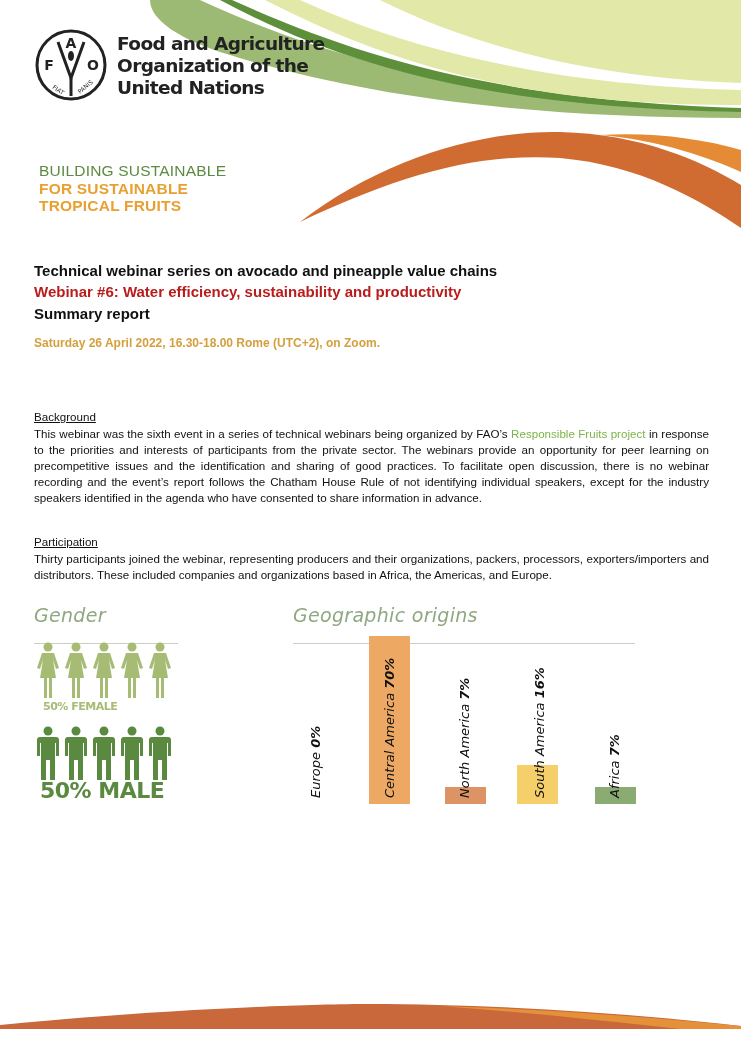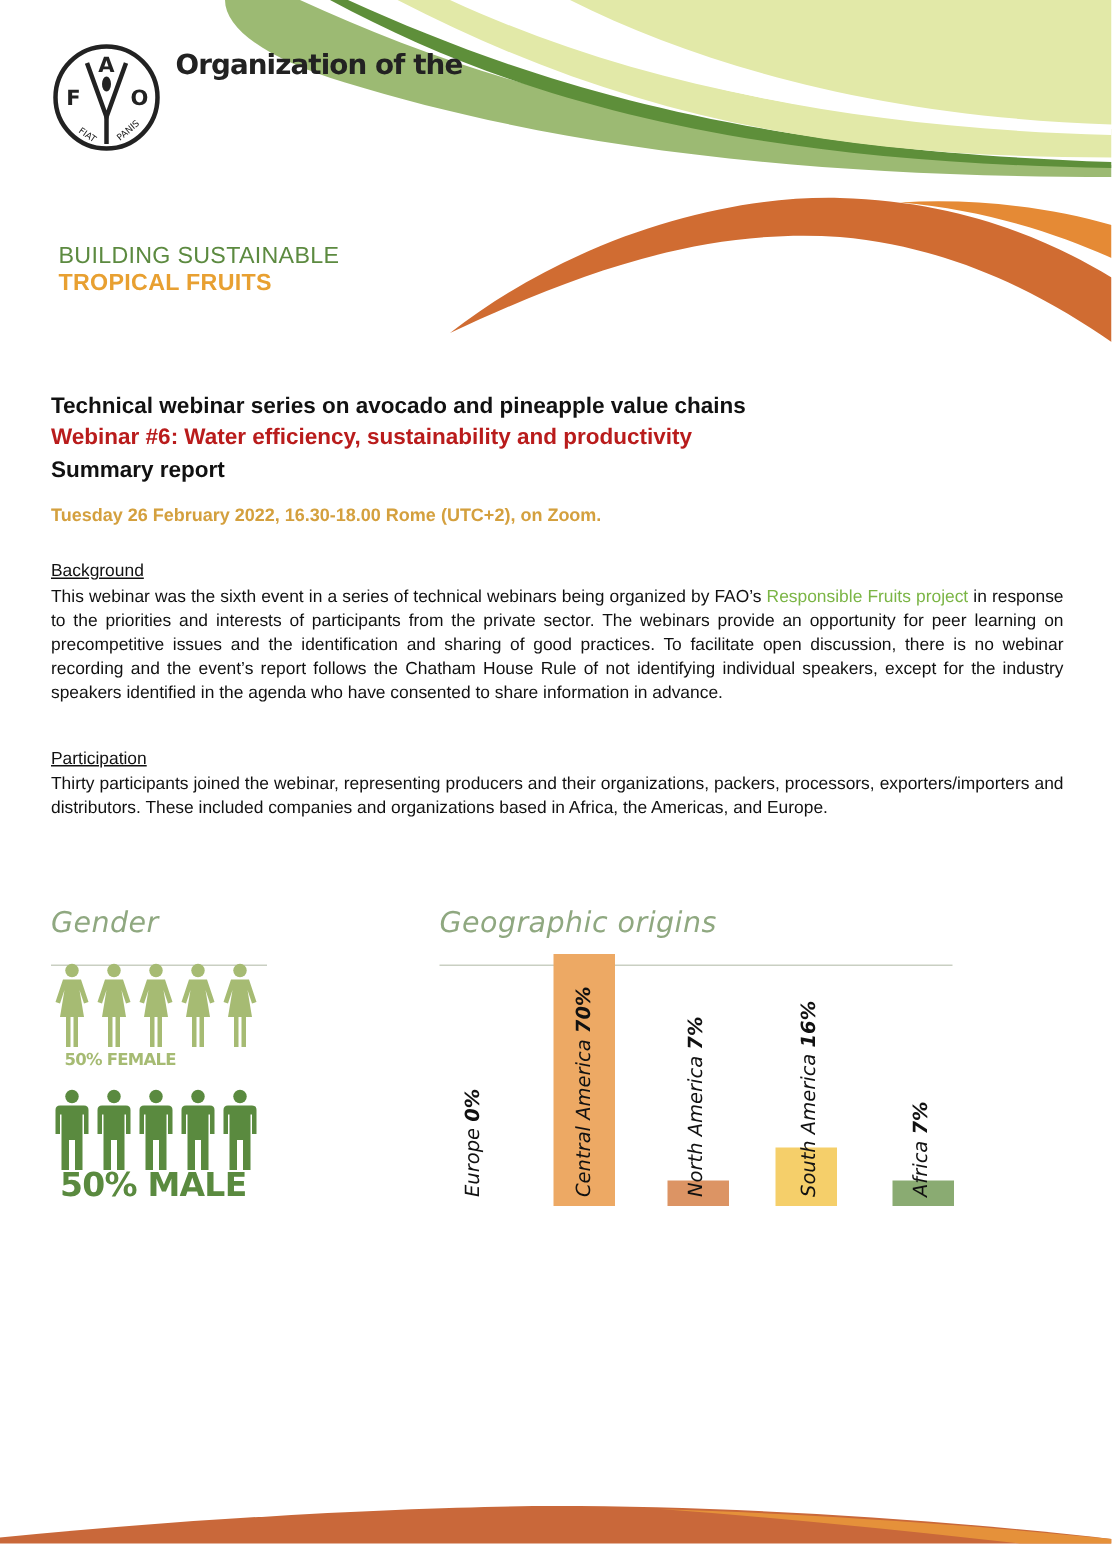--- a/index.html
+++ b/index.html
@@ -17,21 +17,21 @@
   .org-name div { white-space: nowrap; }
   .tagline { left: 39px; top: 162px; font-size: 15.5px; line-height: 17.5px; letter-spacing: 0.2px; }
   .tagline .g { color: #5c8a40; }
   .tagline .o { color: #e8a031; font-weight: bold; }
   .titles { left: 34px; top: 260px; width: 680px; }
   .t1 { font-size: 15px; font-weight: bold; color: #111; line-height: 21px; }
   .t2 { font-size: 15px; font-weight: bold; color: #b91c1c; line-height: 21px; }
   .t3 { font-size: 15px; font-weight: bold; color: #111; line-height: 21px; margin-top: 1px; }
   .date { margin-top: 12px; font-size: 12px; font-weight: bold; color: #d4a03e; }
   .section { left: 34px; width: 675px; font-size: 11.6px; line-height: 16px; color: #111; }
-  .section .head { text-decoration: underline; margin-bottom: 1px; }
+  .section .head { text-decoration: underline; margin-bottom: 1px; margin-top: 36px; }
   .section p { margin: 0; text-align: justify; }
   .link { color: #7bb545; }
   .chart-title {
     font-size: 19px; font-style: italic; color: #8fa880; font-family: "DejaVu Sans", sans-serif;
     letter-spacing: 0.3px; border-bottom: 1px solid #c9cfc2; padding-bottom: 17px;
   }
   .gender-title { left: 34px; top: 604px; width: 144px; }
   .geo-title { left: 293px; top: 604px; width: 342px; }
   .people-row { display: flex; gap: 4px; }
   .female-row { left: 36px; top: 642px; }
@@ -75,33 +75,36 @@
     <text x="59" y="42" font-family="DejaVu Sans, sans-serif" font-weight="bold" font-size="14" text-anchor="middle" fill="#222">O</text>
     <path d="M24,14 L37,50 L50,14" fill="none" stroke="#222" stroke-width="3"></path>
     <path d="M37,50 L37,68" stroke="#222" stroke-width="3"></path>
     <ellipse cx="37" cy="28" rx="3" ry="5" fill="#222"></ellipse>
     <text x="18" y="60" font-family="DejaVu Sans, sans-serif" font-size="6" fill="#222" transform="rotate(35 18 60)">FIAT</text>
     <text x="46" y="66" font-family="DejaVu Sans, sans-serif" font-size="6" fill="#222" transform="rotate(-40 46 66)">PANIS</text>
   </svg>
 </div>
 
 <div class="abs org-name">
+  <div>Food and Agriculture</div>
   <div>Organization of the</div>
+  <div>United Nations</div>
 </div>
 
 <div class="abs tagline">
   <div class="g">BUILDING SUSTAINABLE</div>
+  <div class="o">FOR SUSTAINABLE</div>
   <div class="o">TROPICAL FRUITS</div>
 </div>
 
 <div class="abs titles">
   <div class="t1">Technical webinar series on avocado and pineapple value chains</div>
   <div class="t2">Webinar #6: Water efficiency, sustainability and productivity</div>
   <div class="t3">Summary report</div>
-  <div class="date">Tuesday 26 February 2022, 16.30-18.00 Rome (UTC+2), on Zoom.</div>
+  <div class="date">Saturday 26 April 2022, 16.30-18.00 Rome (UTC+2), on Zoom.</div>
 </div>
 
 <div class="abs section" style="top:373px;">
   <div class="head">Background</div>
   <p><span>This webinar was the sixth event in a series of technical webinars being organized by FAO’s </span><span class="link">Responsible Fruits project</span><span> in response to the priorities and interests of participants from the private sector. The webinars provide an opportunity for peer learning on precompetitive issues and the identification and sharing of good practices. To facilitate open discussion, there is no webinar recording and the event’s report follows the Chatham House Rule of not identifying individual speakers, except for the industry speakers identified in the agenda who have consented to share information in advance.</span></p>
 </div>
 
 <div class="abs section" style="top:498px;">
   <div class="head">Participation</div>
   <p>Thirty participants joined the webinar, representing producers and their organizations, packers, processors, exporters/importers and distributors. These included companies and organizations based in Africa, the Americas, and Europe.</p>

